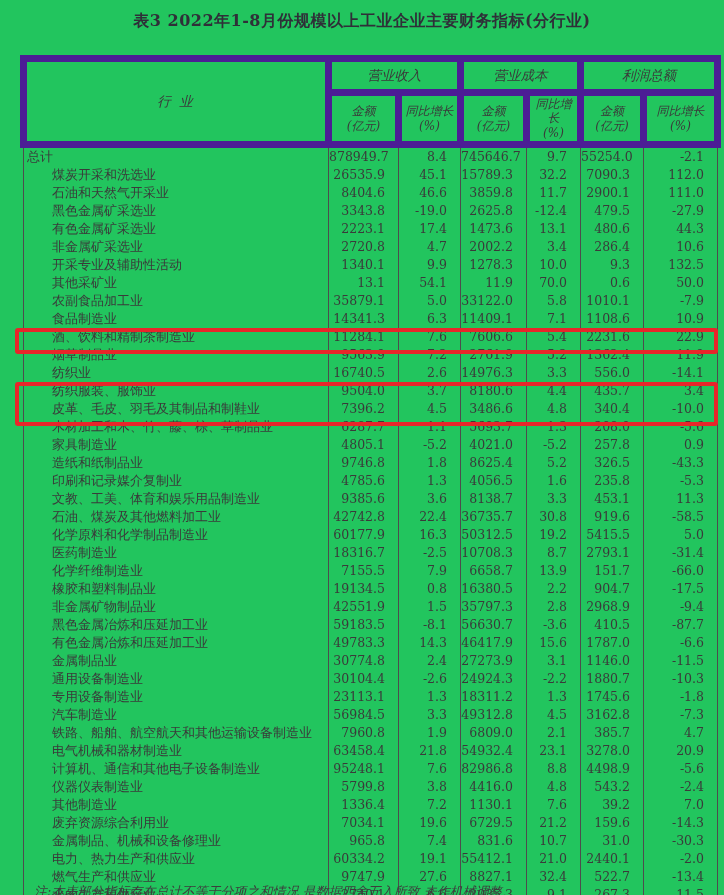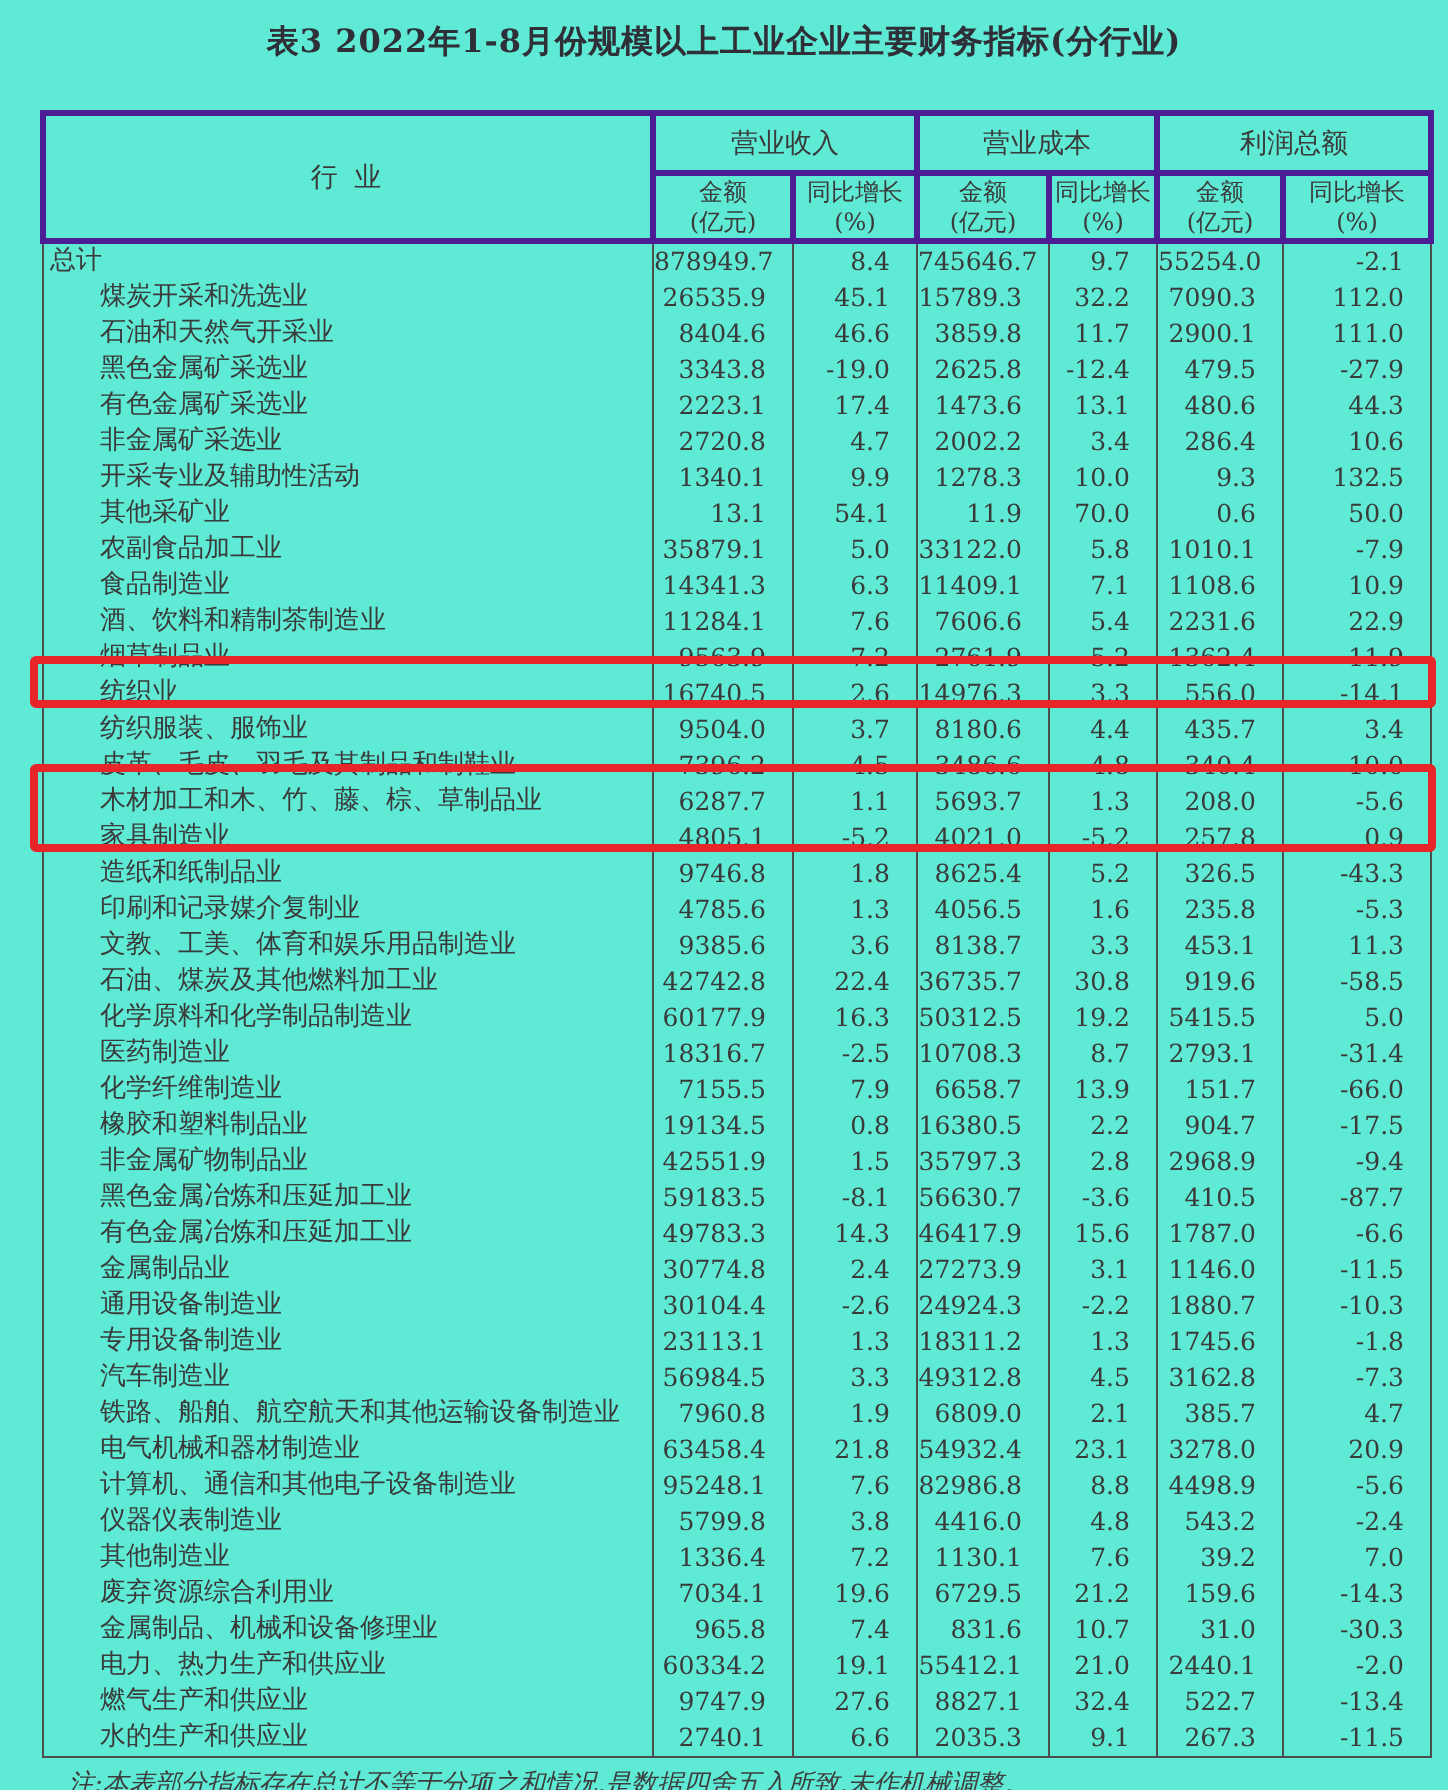--- a/index.html
+++ b/index.html
@@ -1,20 +1,20 @@
 <!DOCTYPE html>
 <html><head>
 <meta charset="utf-8">
 <style>
   html, body { margin: 0; padding: 0; background: #ffffff; }
   .page {
     position: relative;
     width: 724px;
     height: 895px;
-    background: #5eead4;
+    background: #22c55e;
     font-family: "DejaVu Serif", "Liberation Serif", serif;
     color: #3a3a3a;
     overflow: hidden;
   }
   .title {
     position: absolute;
     top: 11px;
     left: 0;
     width: 100%;
     text-align: center;
@@ -28,25 +28,26 @@
     position: absolute;
     top: 55px;
     left: 20px;
     width: 694px;
     border-collapse: collapse;
     table-layout: fixed;
     font-size: 13px;
     border: 1px solid #4d4d4d;
   }
   .fin-table th {
-    border: 3px solid #4c1d95;
+    border: 7px solid #4c1d95;
     font-weight: normal;
     text-align: center;
     color: #3a3a3a;
     padding: 0;
+    font-style: italic;
   }
   .group-row th { height: 27px; font-size: 13.5px; }
   .sub-row th { height: 29px; font-size: 12px; line-height: 1.2; padding: 1px 0; }
   .industry-h { font-size: 14px; letter-spacing: 2px; }
   .fin-table td {
     border-left: 1px solid #4d4d4d;
     border-right: 1px solid #4d4d4d;
     border-top: none;
     border-bottom: none;
     height: 18px;

